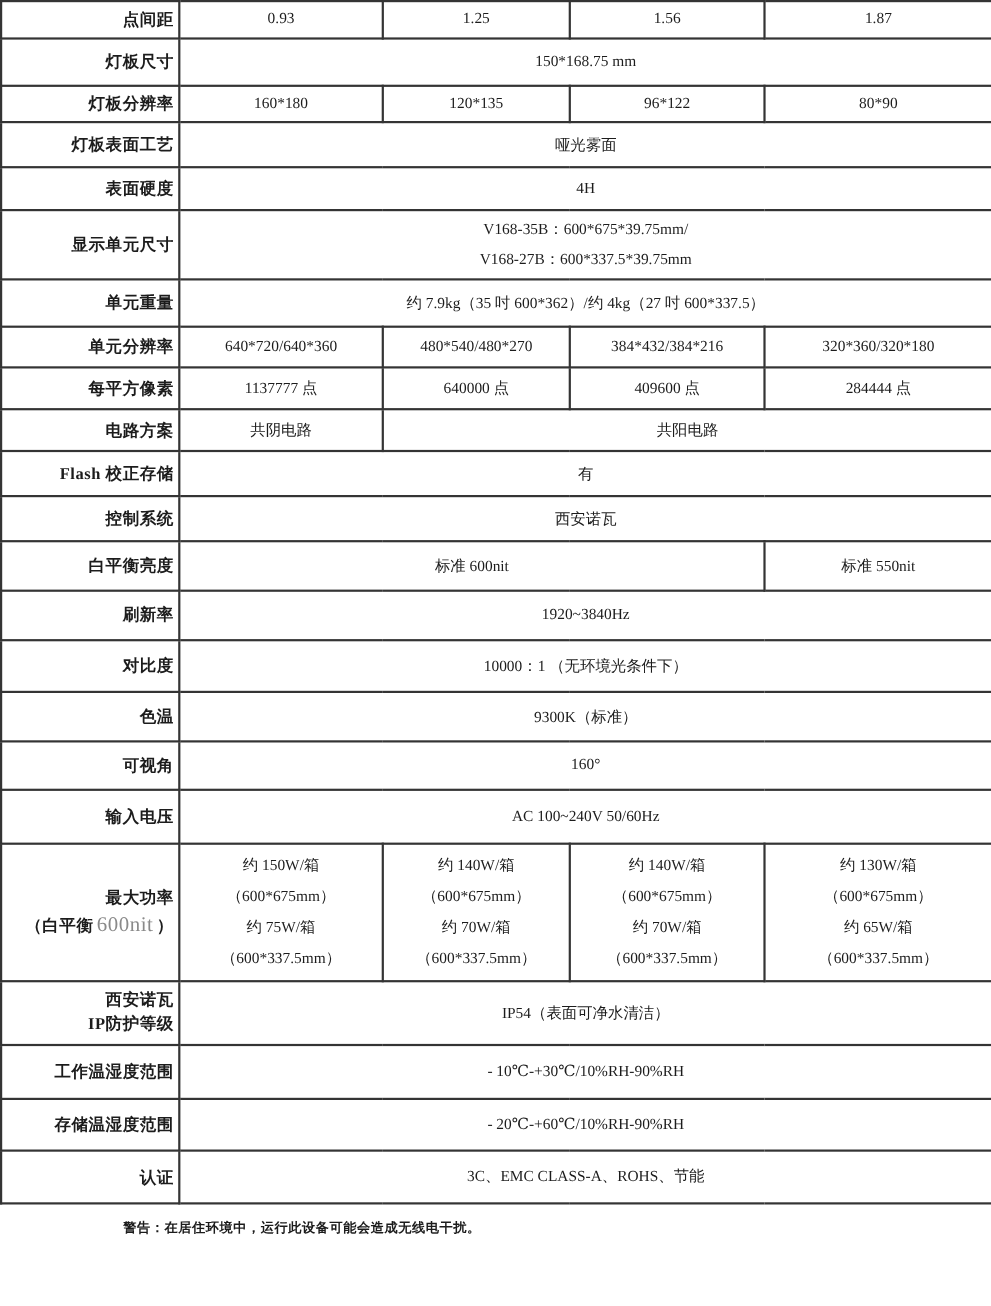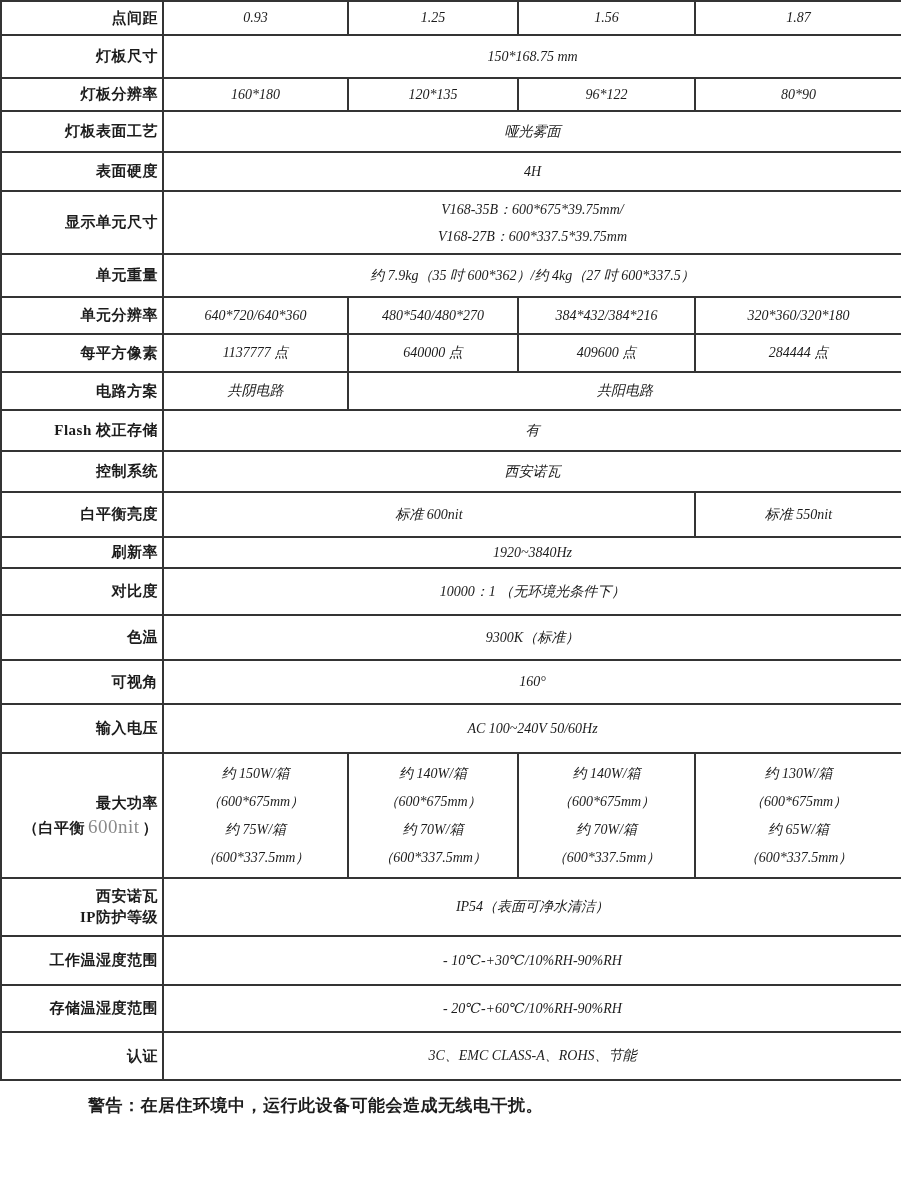--- a/index.html
+++ b/index.html
@@ -22,34 +22,33 @@
     overflow:hidden;
   }
   table.spec th{
     font-weight:bold;
     font-size:15px;
     letter-spacing:0.5px;
     text-align:right;
   }
   table.spec td{
     font-size:14px;
-    font-style:italic;
   }
   th.no-bottom{border-bottom:none;}
   th.no-top{border-top:none;}
   th.big-label{font-size:20px;letter-spacing:2px;}
   .muted{color:#8a8a8a;margin:0 3px;font-weight:normal;font-size:19px;}
   .cell-line{line-height:27px;}
   .label-line{line-height:24px;}
   .label-line-tight{line-height:21px;}
   .power-line{line-height:28px;}
   .warning{
     margin-top:13px;
-    padding-left:88px;
-    font-size:17px;
+    padding-left:112px;
+    font-size:12px;
     font-weight:bold;
     letter-spacing:0.5px;
   }
 </style>
 </head>
 <body>
 
 <table class="spec">
   <colgroup>
     <col style="width:162px">
@@ -135,21 +134,21 @@
     <th>控制系统</th>
     <td colspan="4">西安诺瓦</td>
   </tr>
 
   <tr style="height:45px">
     <th>白平衡亮度</th>
     <td colspan="3">标准 600nit</td>
     <td>标准 550nit</td>
   </tr>
 
-  <tr style="height:31px">
+  <tr style="height:45px">
     <th>刷新率</th>
     <td colspan="4">1920~3840Hz</td>
   </tr>
 
   <tr style="height:47px">
     <th>对比度</th>
     <td colspan="4">10000：1 （无环境光条件下）</td>
   </tr>
 
   <tr style="height:45px">

